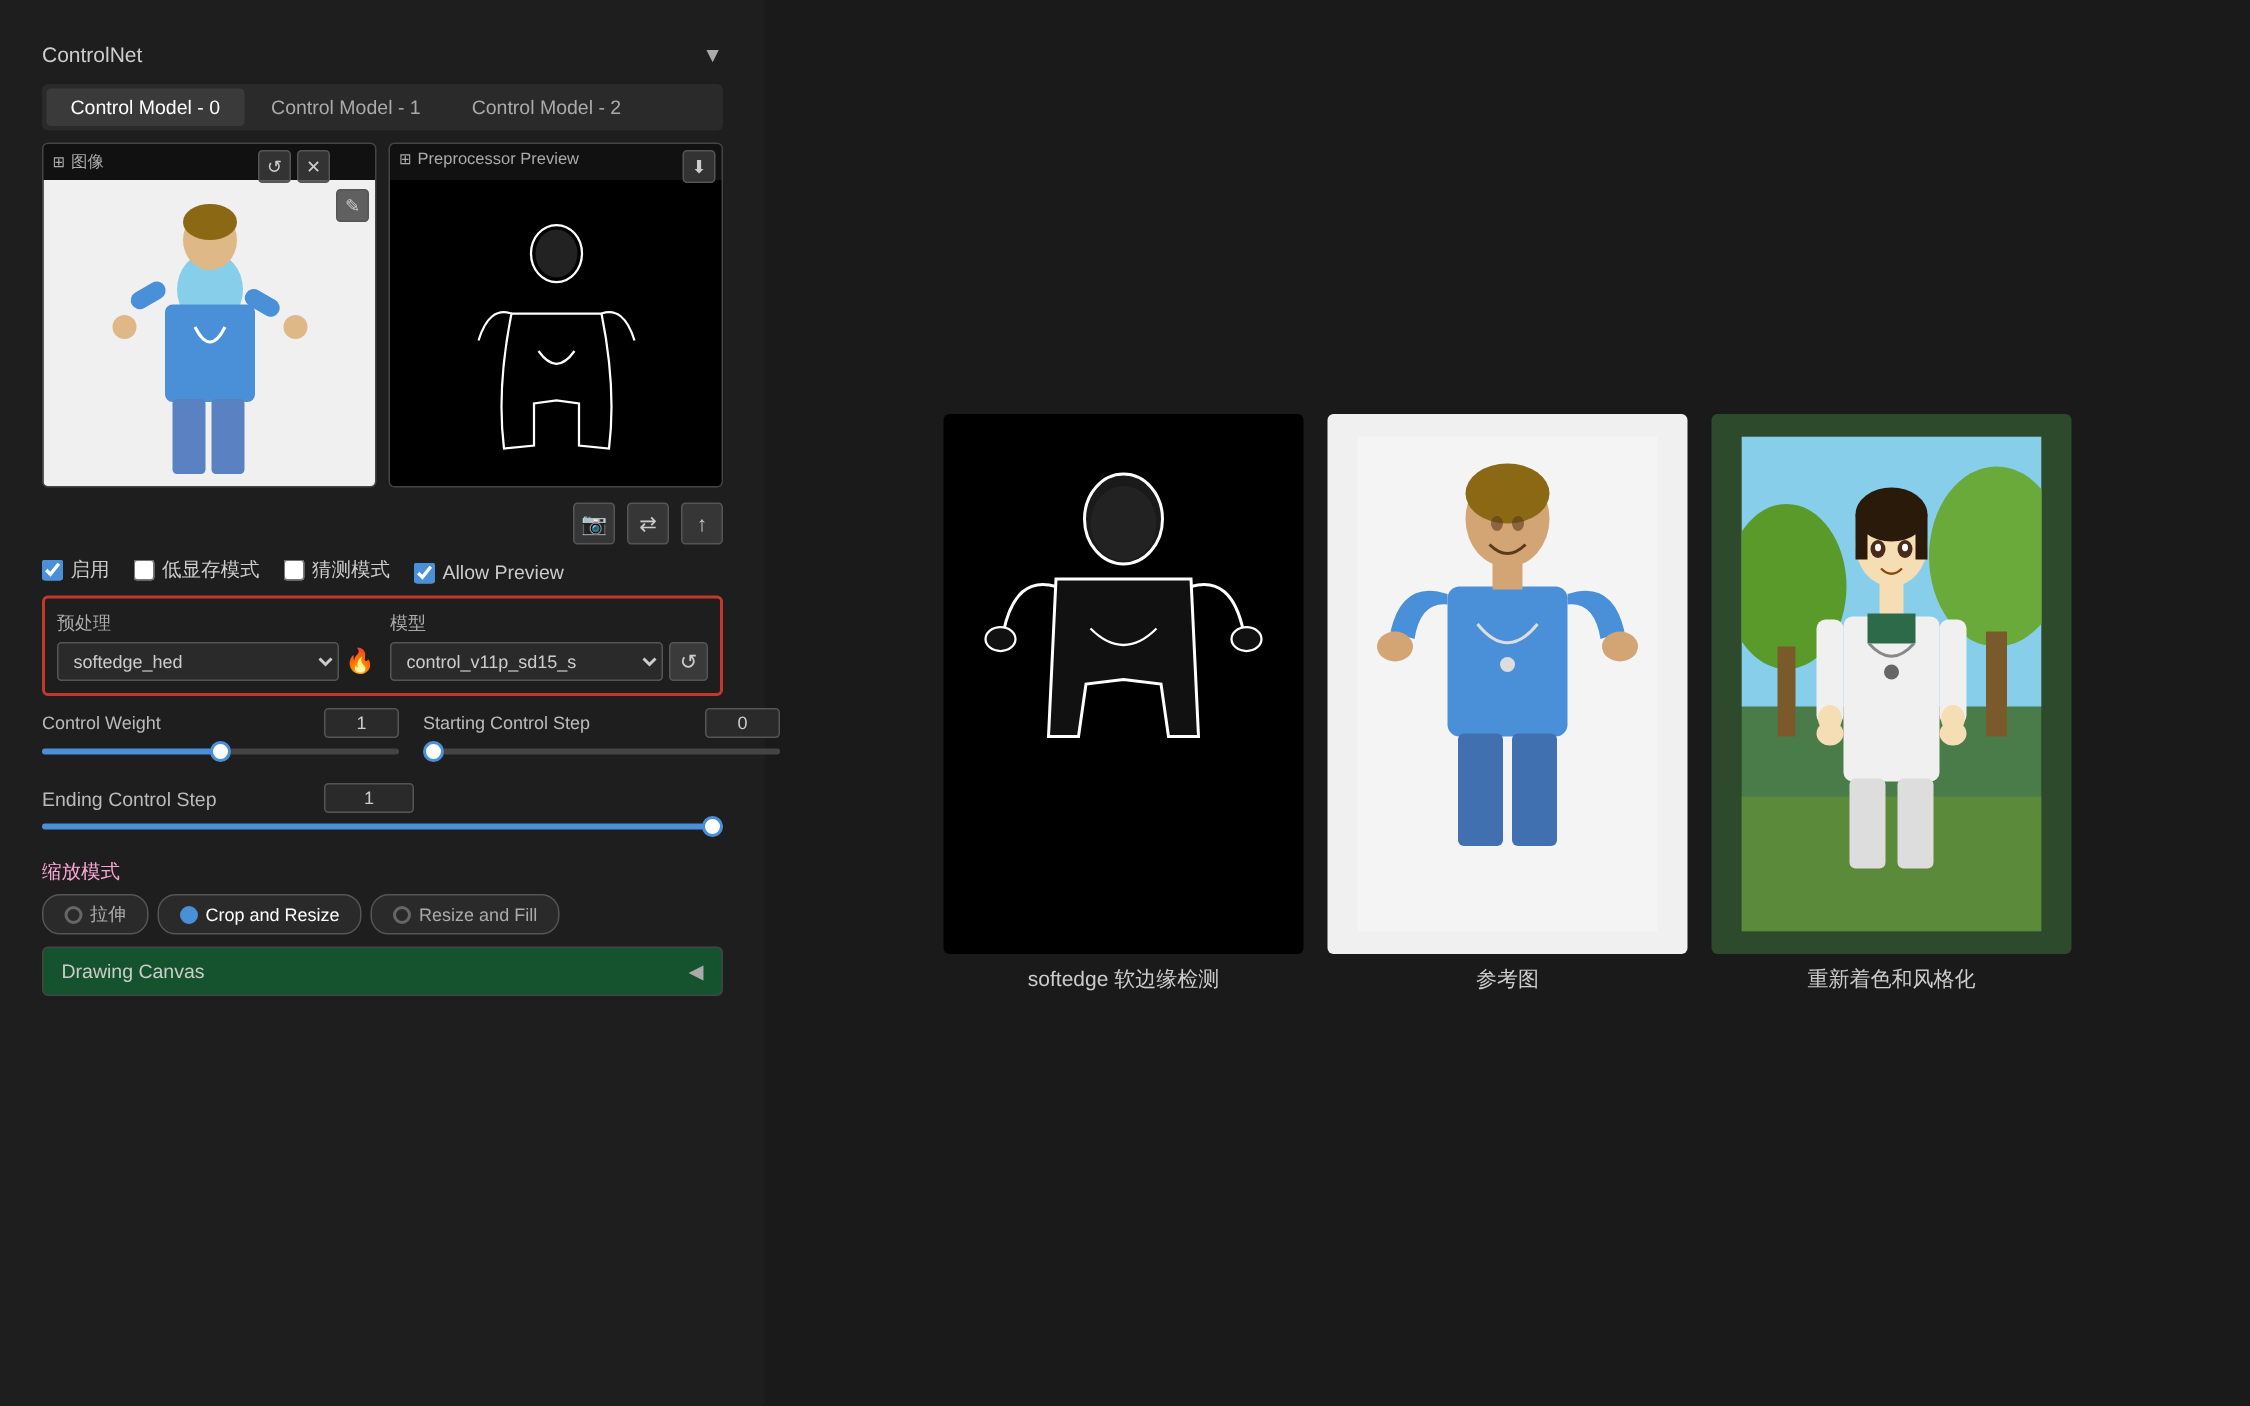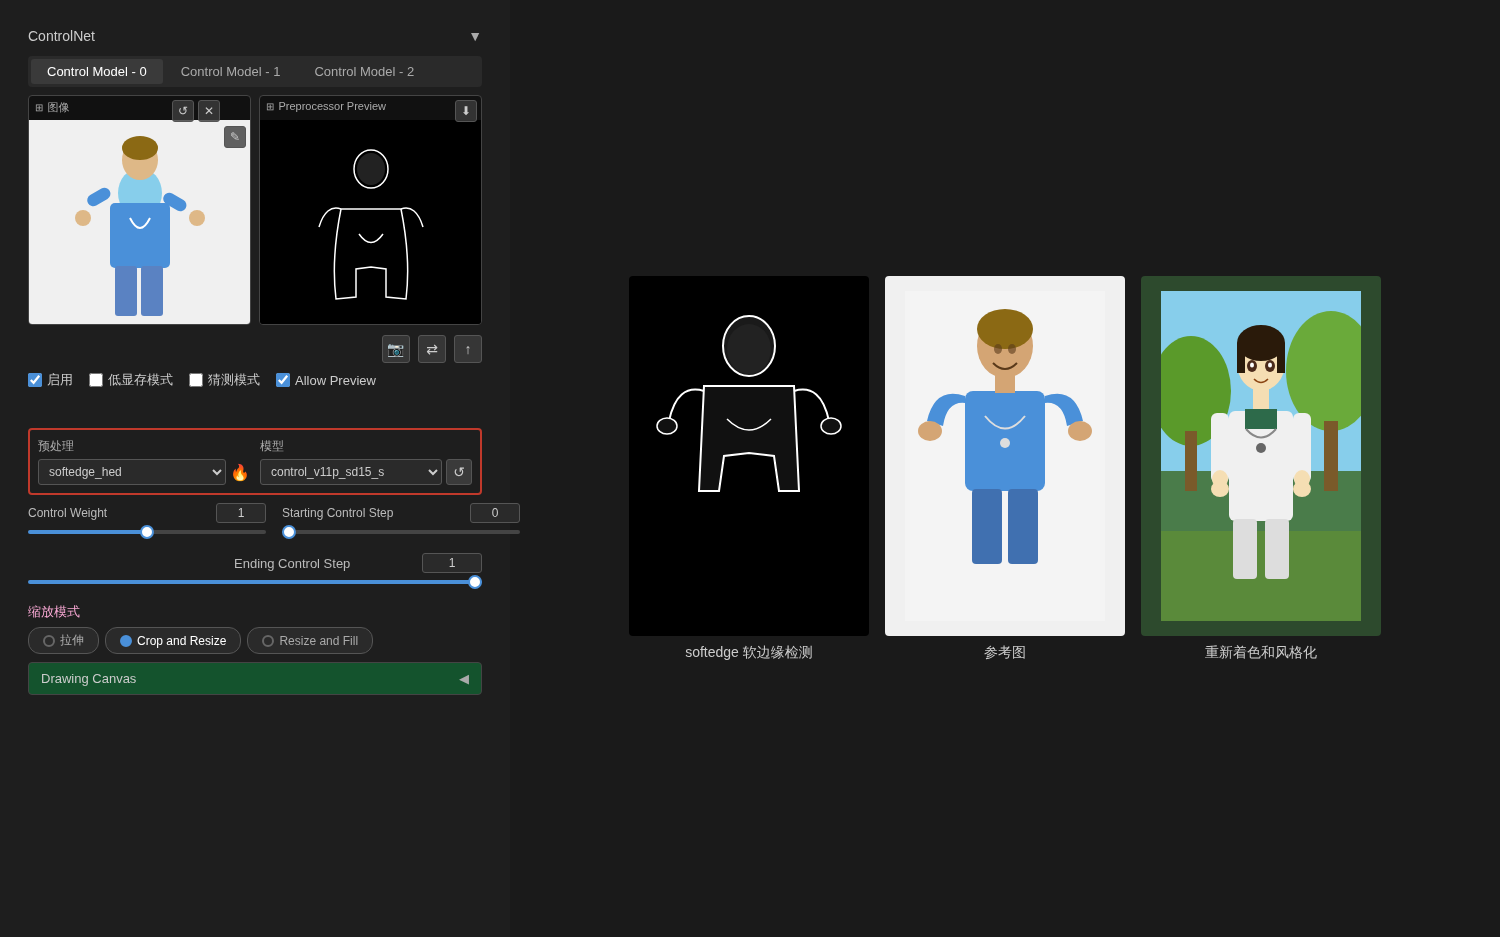--- a/index.html
+++ b/index.html
@@ -113,42 +113,41 @@
       justify-content: center;
     }
     .action-btns {
       display: flex;
       justify-content: flex-end;
       gap: 8px;
       margin-top: 2px;
     }
     .checkboxes-row {
       display: flex;
-      align-items: center;
+      align-items: flex-end;
       gap: 16px;
       flex-wrap: wrap;
     }
     .checkbox-item {
       display: flex;
       align-items: center;
       gap: 5px;
       cursor: pointer;
     }
     .checkbox-item input[type="checkbox"] {
       width: 14px;
       height: 14px;
       accent-color: #4a90d9;
     }
     .model-row {
       border: 2px solid #c0392b;
       border-radius: 4px;
       padding: 8px;
       display: flex;
       gap: 10px;
-      margin-top: 31px;
     }
     .model-group {
       flex: 1;
       display: flex;
       flex-direction: column;
       gap: 4px;
     }
     .model-label {
       font-size: 12px;
       color: #aaa;
@@ -182,21 +181,20 @@
       align-items: center;
       justify-content: center;
       cursor: pointer;
       font-size: 14px;
     }
     .slider-row {
       display: flex;
       align-items: center;
       gap: 8px;
       margin-bottom: 2px;
-      justify-content: flex-end;
     }
     .slider-label {
       flex: 0 0 180px;
       font-size: 13px;
       color: #bbb;
     }
     .slider-value {
       background: #2a2a2a;
       border: 1px solid #555;
       border-radius: 3px;

